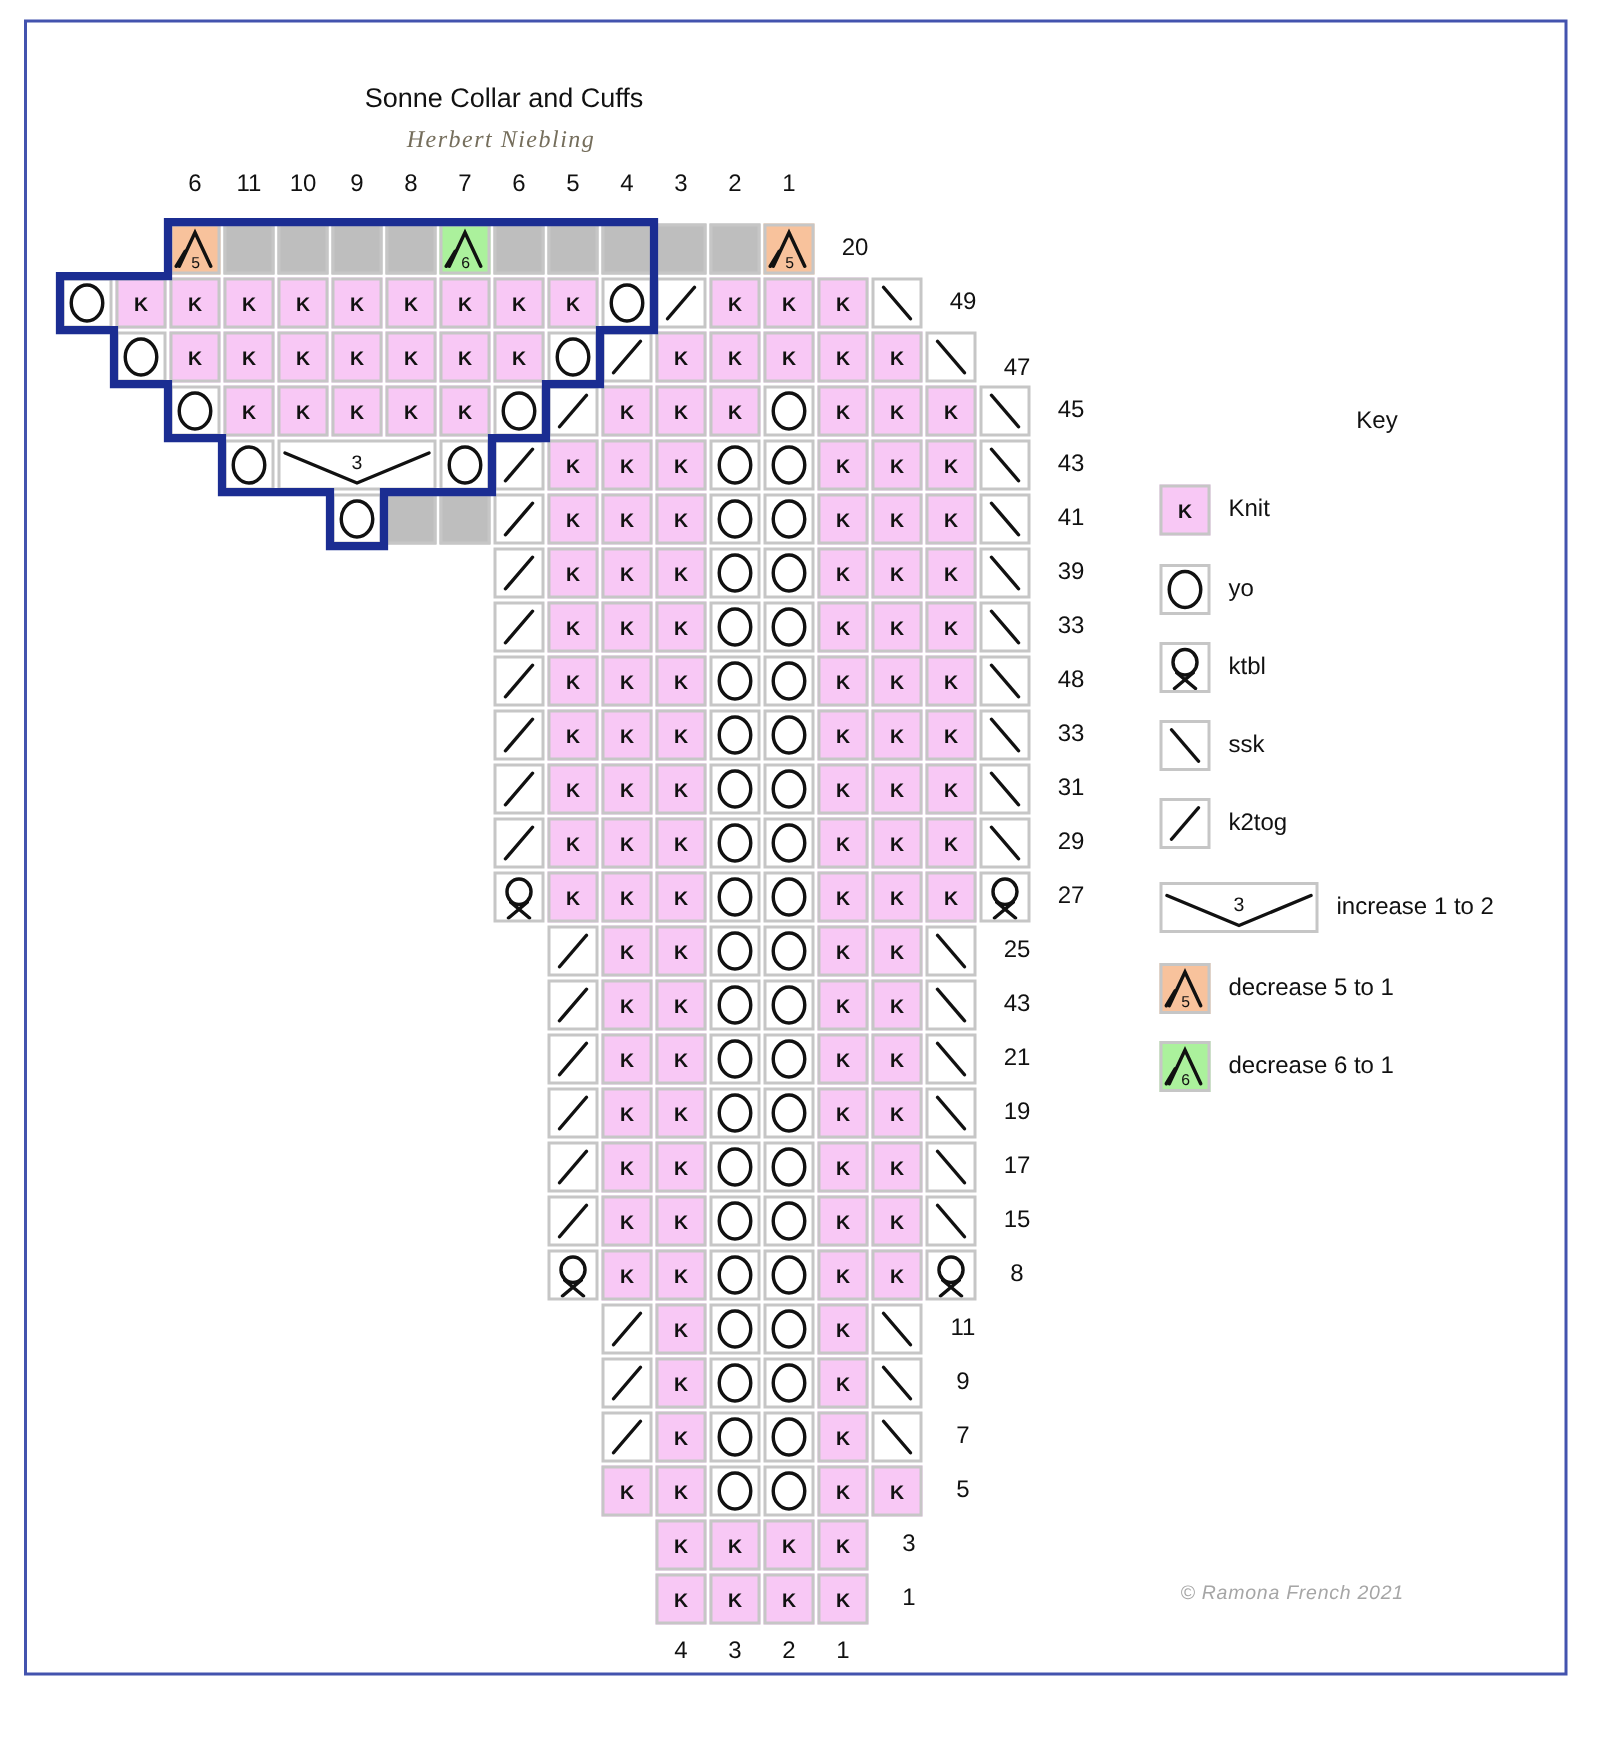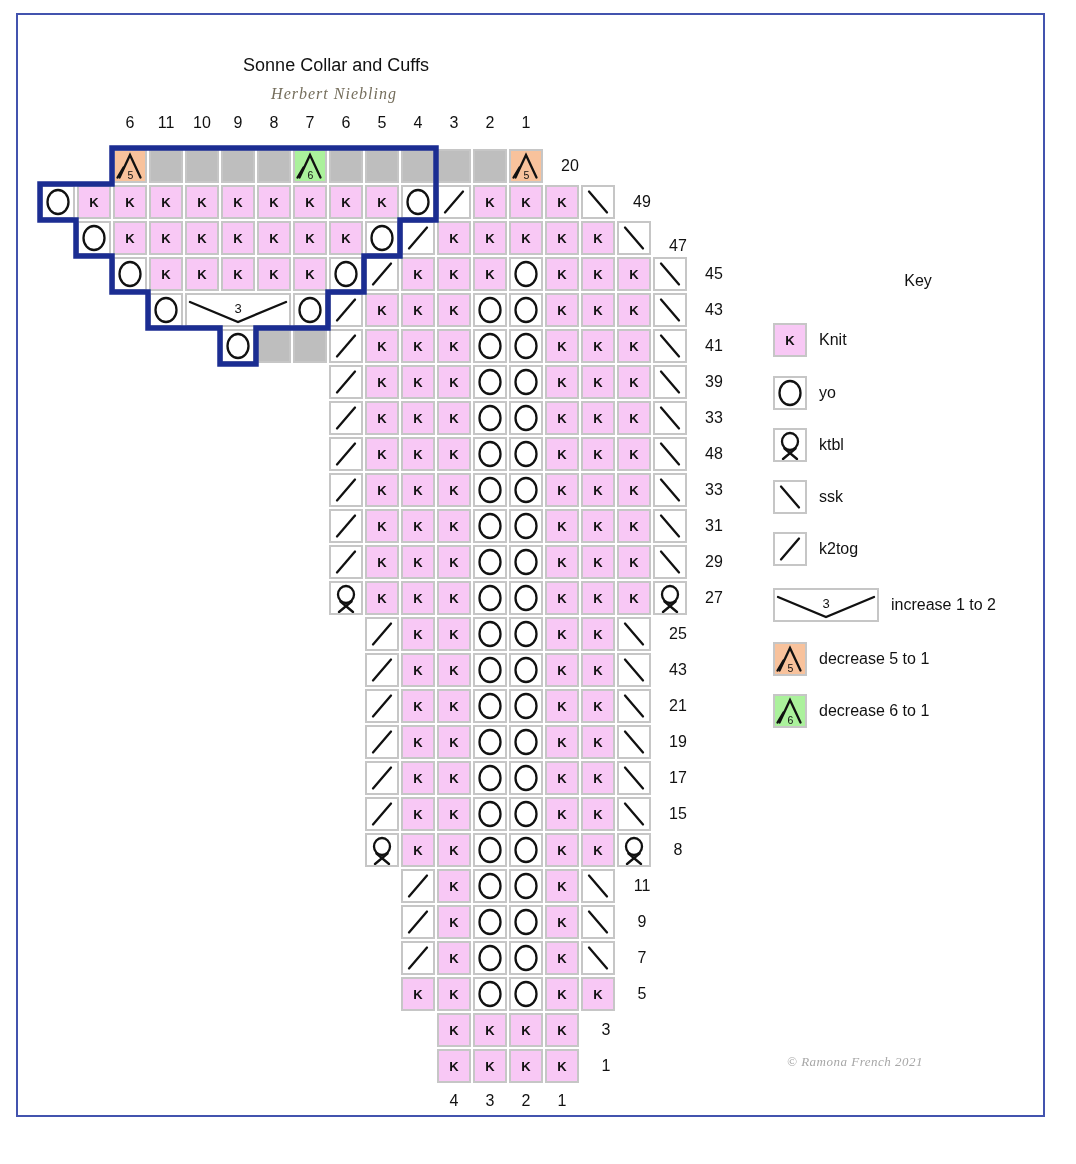--- a/index.html
+++ b/index.html
@@ -16,21 +16,21 @@
         display:flex;align-items:center;justify-content:center;}
   .kglyph{font-size:13px;font-weight:700;color:#111;line-height:1;}
   .gridlabel{position:absolute;transform:translate(-50%,-50%);font-size:16px;
              color:#111;white-space:nowrap;}
   #outline{position:absolute;left:0;top:0;pointer-events:none;}
   .key-title{position:absolute;left:858px;top:272px;width:120px;text-align:center;
              font-size:16px;color:#111;}
   .key-label{position:absolute;font-size:16px;color:#111;white-space:nowrap;
              transform:translateY(-50%);}
   .copyright{position:absolute;left:787px;top:1054px;font-size:13px;
-             font-style:italic;font-family:Liberation Serif, serif;
+             font-style:italic;font-family:Liberation Sans, sans-serif;
              color:#a6a6a6;letter-spacing:0.5px;}
 </style>
 </head>
 <body>
 
 <div id="page">
   <div id="frame"></div>
 
   <div class="title">Sonne Collar and Cuffs</div>
   <div class="subtitle">Herbert Niebling</div>

